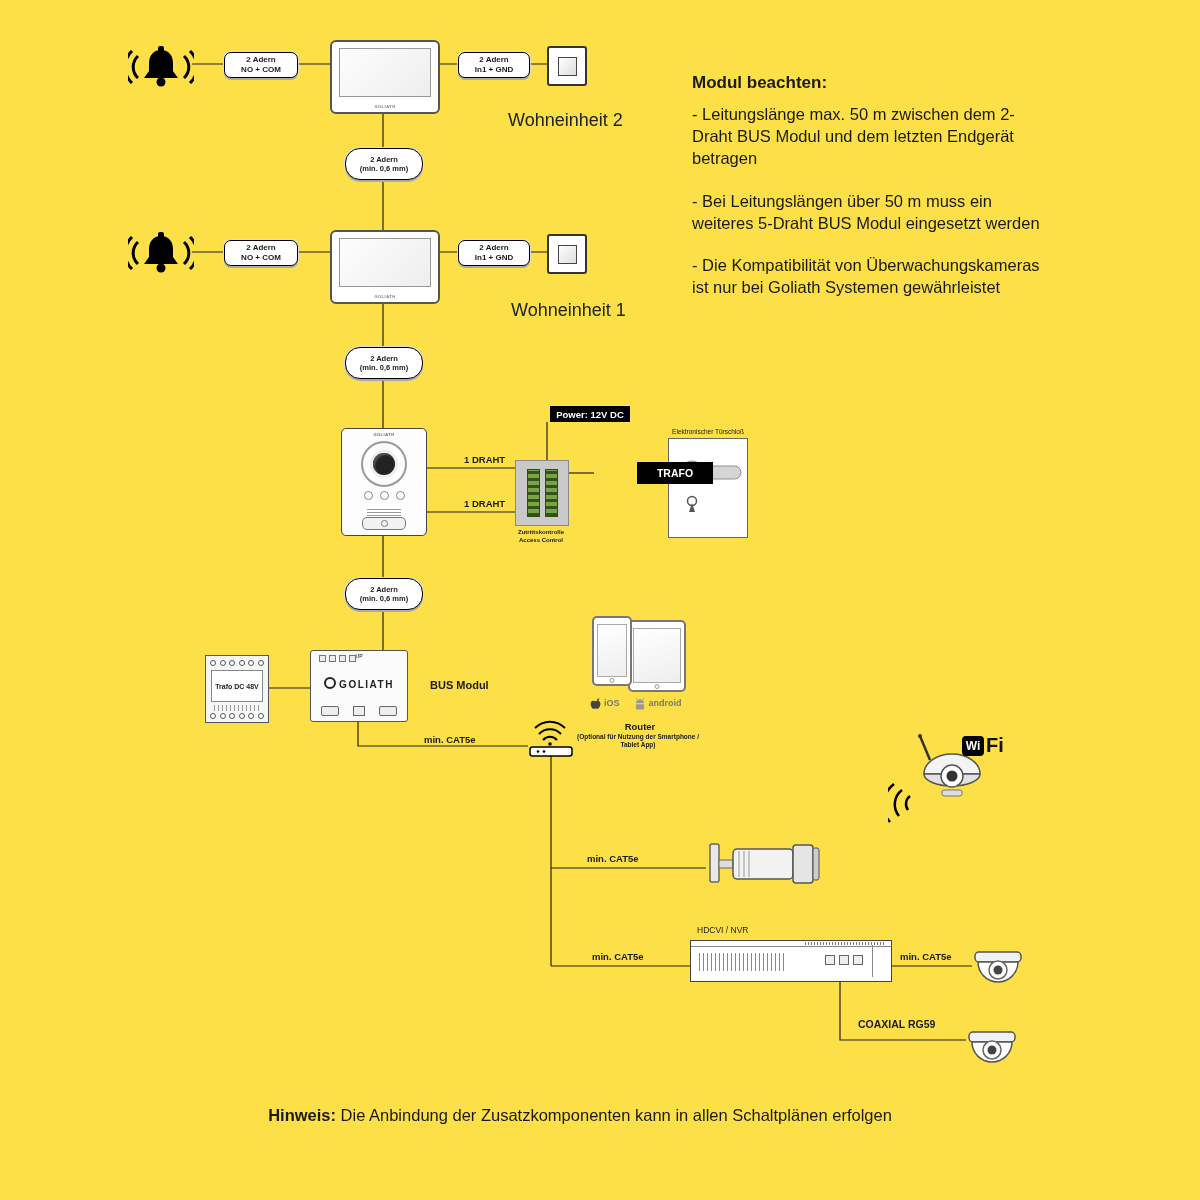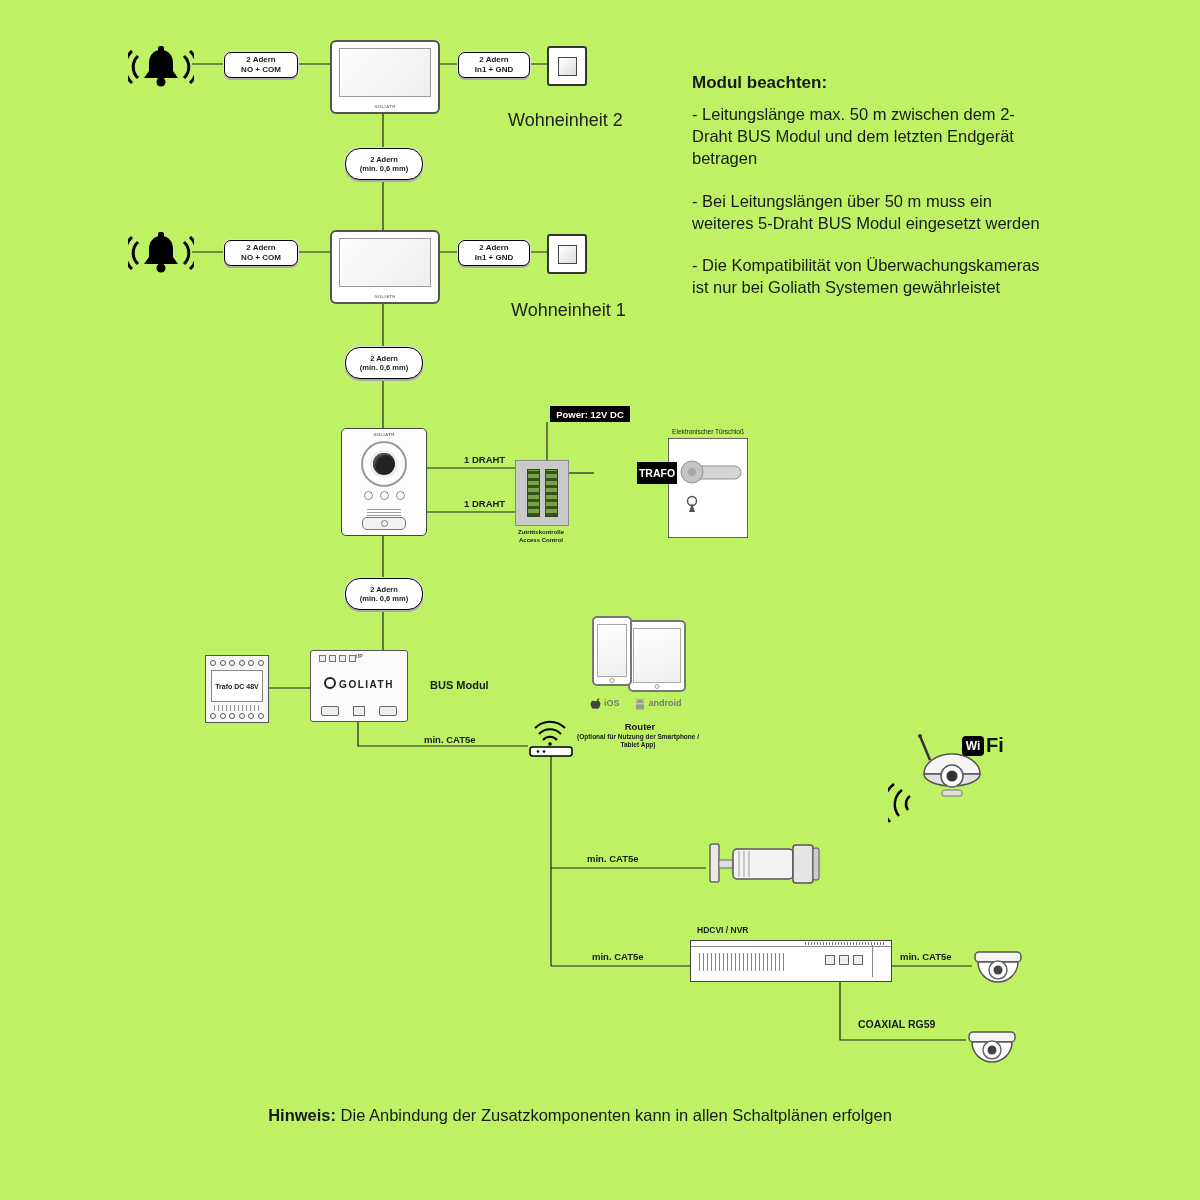--- a/index.html
+++ b/index.html
@@ -1,16 +1,16 @@
 <!DOCTYPE html>
 <html><head>
 <meta charset="utf-8">
 <style>
   html,body{margin:0;padding:0;background:#fff;}
-  .canvas{position:relative;width:1200px;height:1200px;background:#bef264;
+  .canvas{position:relative;width:1200px;height:1200px;background:#fde047;
           font-family:"Liberation Sans",sans-serif;color:#1a1a1a;overflow:hidden;}
   .abs{position:absolute;}
   svg{display:block;}
 
   
   .pill{background:#fff;border:1px solid #000;border-radius:7px;
         box-shadow:0 2px 0 0 #aaa, 0 0 0 1px #ddd;
         display:flex;flex-direction:column;align-items:center;justify-content:center;
         font-size:8px;font-weight:bold;line-height:1.2;text-align:center;z-index:3;}
   .oval{background:#fff;border:1px solid #000;border-radius:15px;
@@ -114,21 +114,21 @@
   .notes p{margin:0 0 21px 0;}
 
   .footer{text-align:center;font-size:16.5px;z-index:3;}
   .footer b{font-weight:bold;}
 
   .wifi-badge{display:flex;align-items:center;gap:2px;z-index:3;}
   .wifi-badge .wi{background:#000;color:#fff;font-weight:bold;font-size:12px;
         width:22px;height:20px;border-radius:4px;display:flex;align-items:center;justify-content:center;}
   .wifi-badge .fi{color:#111;font-weight:bold;font-size:20px;}
 
-  .hdcvi-label{font-size:8.5px;font-weight:bold;z-index:3;}
+  .hdcvi-label{font-size:8.5px;font-weight:normal;z-index:3;}
 
   
   .nvr{background:#fff;border:1.5px solid #444;z-index:2;}
   .nvr .topline{position:absolute;left:0;right:0;top:5px;border-top:1px solid #888;}
   .nvr .dots{position:absolute;right:6px;top:1px;width:80px;height:3px;
         background:repeating-linear-gradient(90deg,#777 0 1px,#fff 1px 3px);}
   .nvr .vents{position:absolute;left:8px;top:12px;width:86px;height:18px;
         background:repeating-linear-gradient(90deg,#888 0 1px,#fff 1px 4px);}
   .nvr .ports{position:absolute;right:28px;top:14px;display:flex;gap:4px;}
   .nvr .ports i{width:8px;height:8px;border:1px solid #666;background:#eee;}
@@ -264,21 +264,21 @@
 
   <div class="abs access" style="left:515px;top:460px;width:52px;height:64px;">
     <div class="term"></div>
     <div class="term"></div>
   </div>
   <div class="abs cap" style="left:498px;top:528px;width:86px;">
     <span>Zutrittskontrolle</span><br>
     <span>Access Control</span>
   </div>
 
-  <div class="abs black-tag" style="left:594px;top:462px;width:40px;height:22px;font-size:10.5px;">
+  <div class="abs black-tag" style="left:594px;top:462px;width:76px;height:22px;font-size:10.5px;">
     <span>TRAFO</span>
   </div>
 
   <div class="abs lock-caption" style="left:660px;top:428px;width:96px;">Elektronischer Türschloß</div>
   <div class="abs lockbox" style="left:668px;top:438px;width:78px;height:98px;">
     <svg width="78" height="98" viewBox="0 0 78 98">
       <rect x="24" y="27" width="48" height="13" rx="6.5" fill="#d5d5d5" stroke="#8f8f8f"></rect>
       <circle cx="23" cy="33" r="11" fill="#c4c4c4" stroke="#8f8f8f"></circle>
       <circle cx="23" cy="33" r="4" fill="#a8a8a8"></circle>
       <circle cx="23" cy="62" r="4.5" fill="none" stroke="#555" stroke-width="1.5"></circle>

